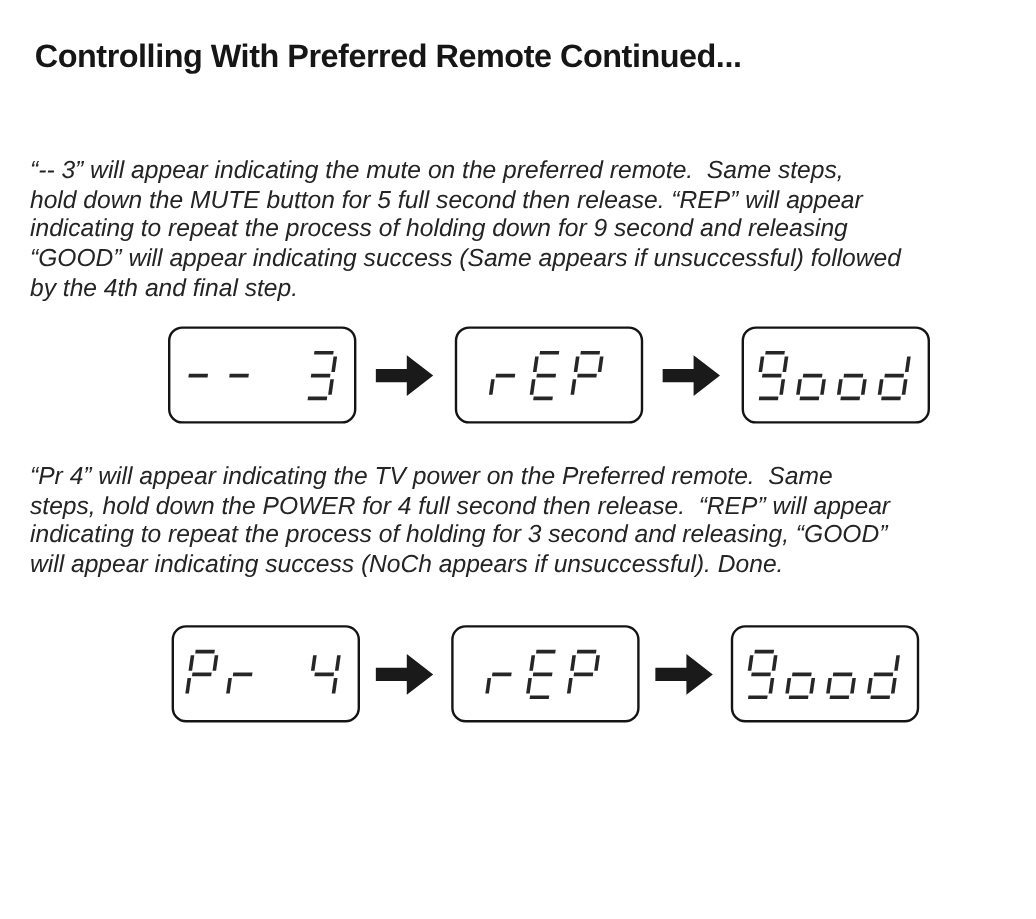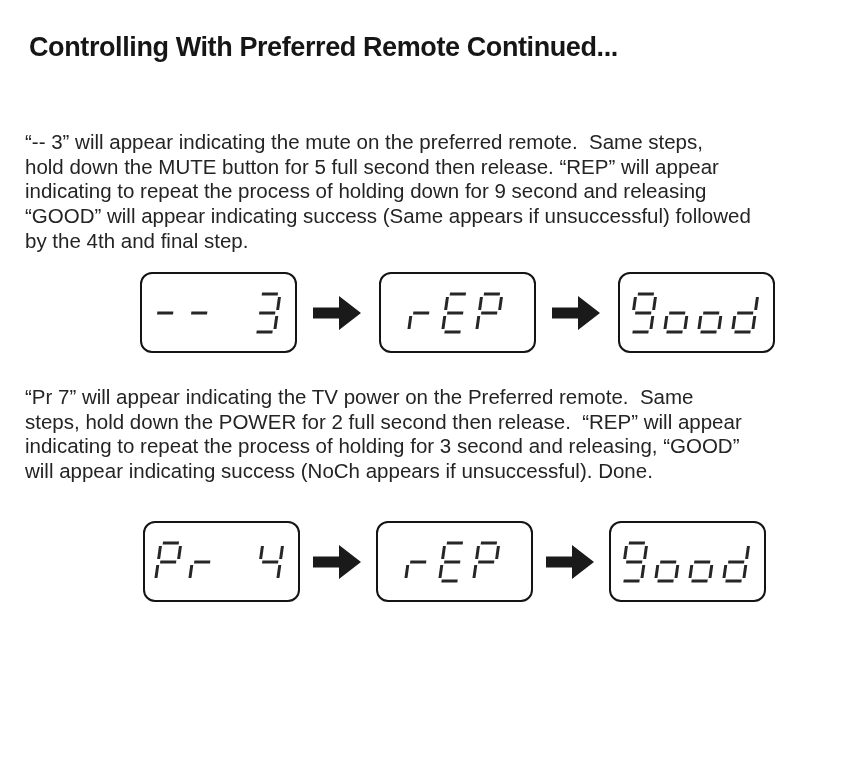--- a/index.html
+++ b/index.html
@@ -6,21 +6,21 @@
   body{
     width:863px;height:766px;background:#ffffff;position:relative;overflow:hidden;
     font-family:"Liberation Sans","DejaVu Sans",sans-serif;color:#1f1f1f;
   }
   .page{position:absolute;inset:0;}
   .page-title{
     position:absolute;left:25px;top:28px;margin:4px;
     font-size:27px;font-weight:bold;letter-spacing:-0.4px;color:#161616;
     white-space:pre;
   }
-  .para{position:absolute;left:25px;}
+  .para{position:absolute;left:25px;font-style:italic;}
   .para .line{
     font-size:20.5px;line-height:24.7px;white-space:pre;color:#242424;
   }
   .para-1{top:130px;}
   .para-2{top:385px;}
   .lcd-row{
     position:absolute;display:flex;align-items:center;height:81px;
   }
   .lcd-row-1{left:140px;top:272px;}
   .lcd-row-1 .arrow{margin:0 16px;}
@@ -112,22 +112,22 @@
             <line x1="123" y1="23" x2="123" y2="36"></line>
             <line x1="105" y1="39" x2="121" y2="39"></line>
             <line x1="103" y1="23" x2="103" y2="36"></line>
             <line x1="105" y1="20" x2="121" y2="20"></line>
           </g>
         </svg>
       </div>
   </div>
 
   <div class="para para-2">
-    <div class="line">“Pr 7” will appear indicating the TV power on the Preferred remote.  Same</div>
-    <div class="line">steps, hold down the POWER for 2 full second then release.  “REP” will appear</div>
+    <div class="line">“Pr 4” will appear indicating the TV power on the Preferred remote.  Same</div>
+    <div class="line">steps, hold down the POWER for 4 full second then release.  “REP” will appear</div>
     <div class="line">indicating to repeat the process of holding for 3 second and releasing, “GOOD”</div>
     <div class="line">will appear indicating success (NoCh appears if unsuccessful). Done.</div>
   </div>
 
   <div class="lcd-row lcd-row-2">
     <div class="lcd">
         <svg width="138" height="44" viewBox="0 0 138 44">
           <g transform="translate(7,2) skewX(-8)" stroke="#262626" stroke-width="3" stroke-linecap="butt">
             <line x1="3" y1="1" x2="19" y2="1"></line>
             <line x1="21" y1="4" x2="21" y2="17"></line>

